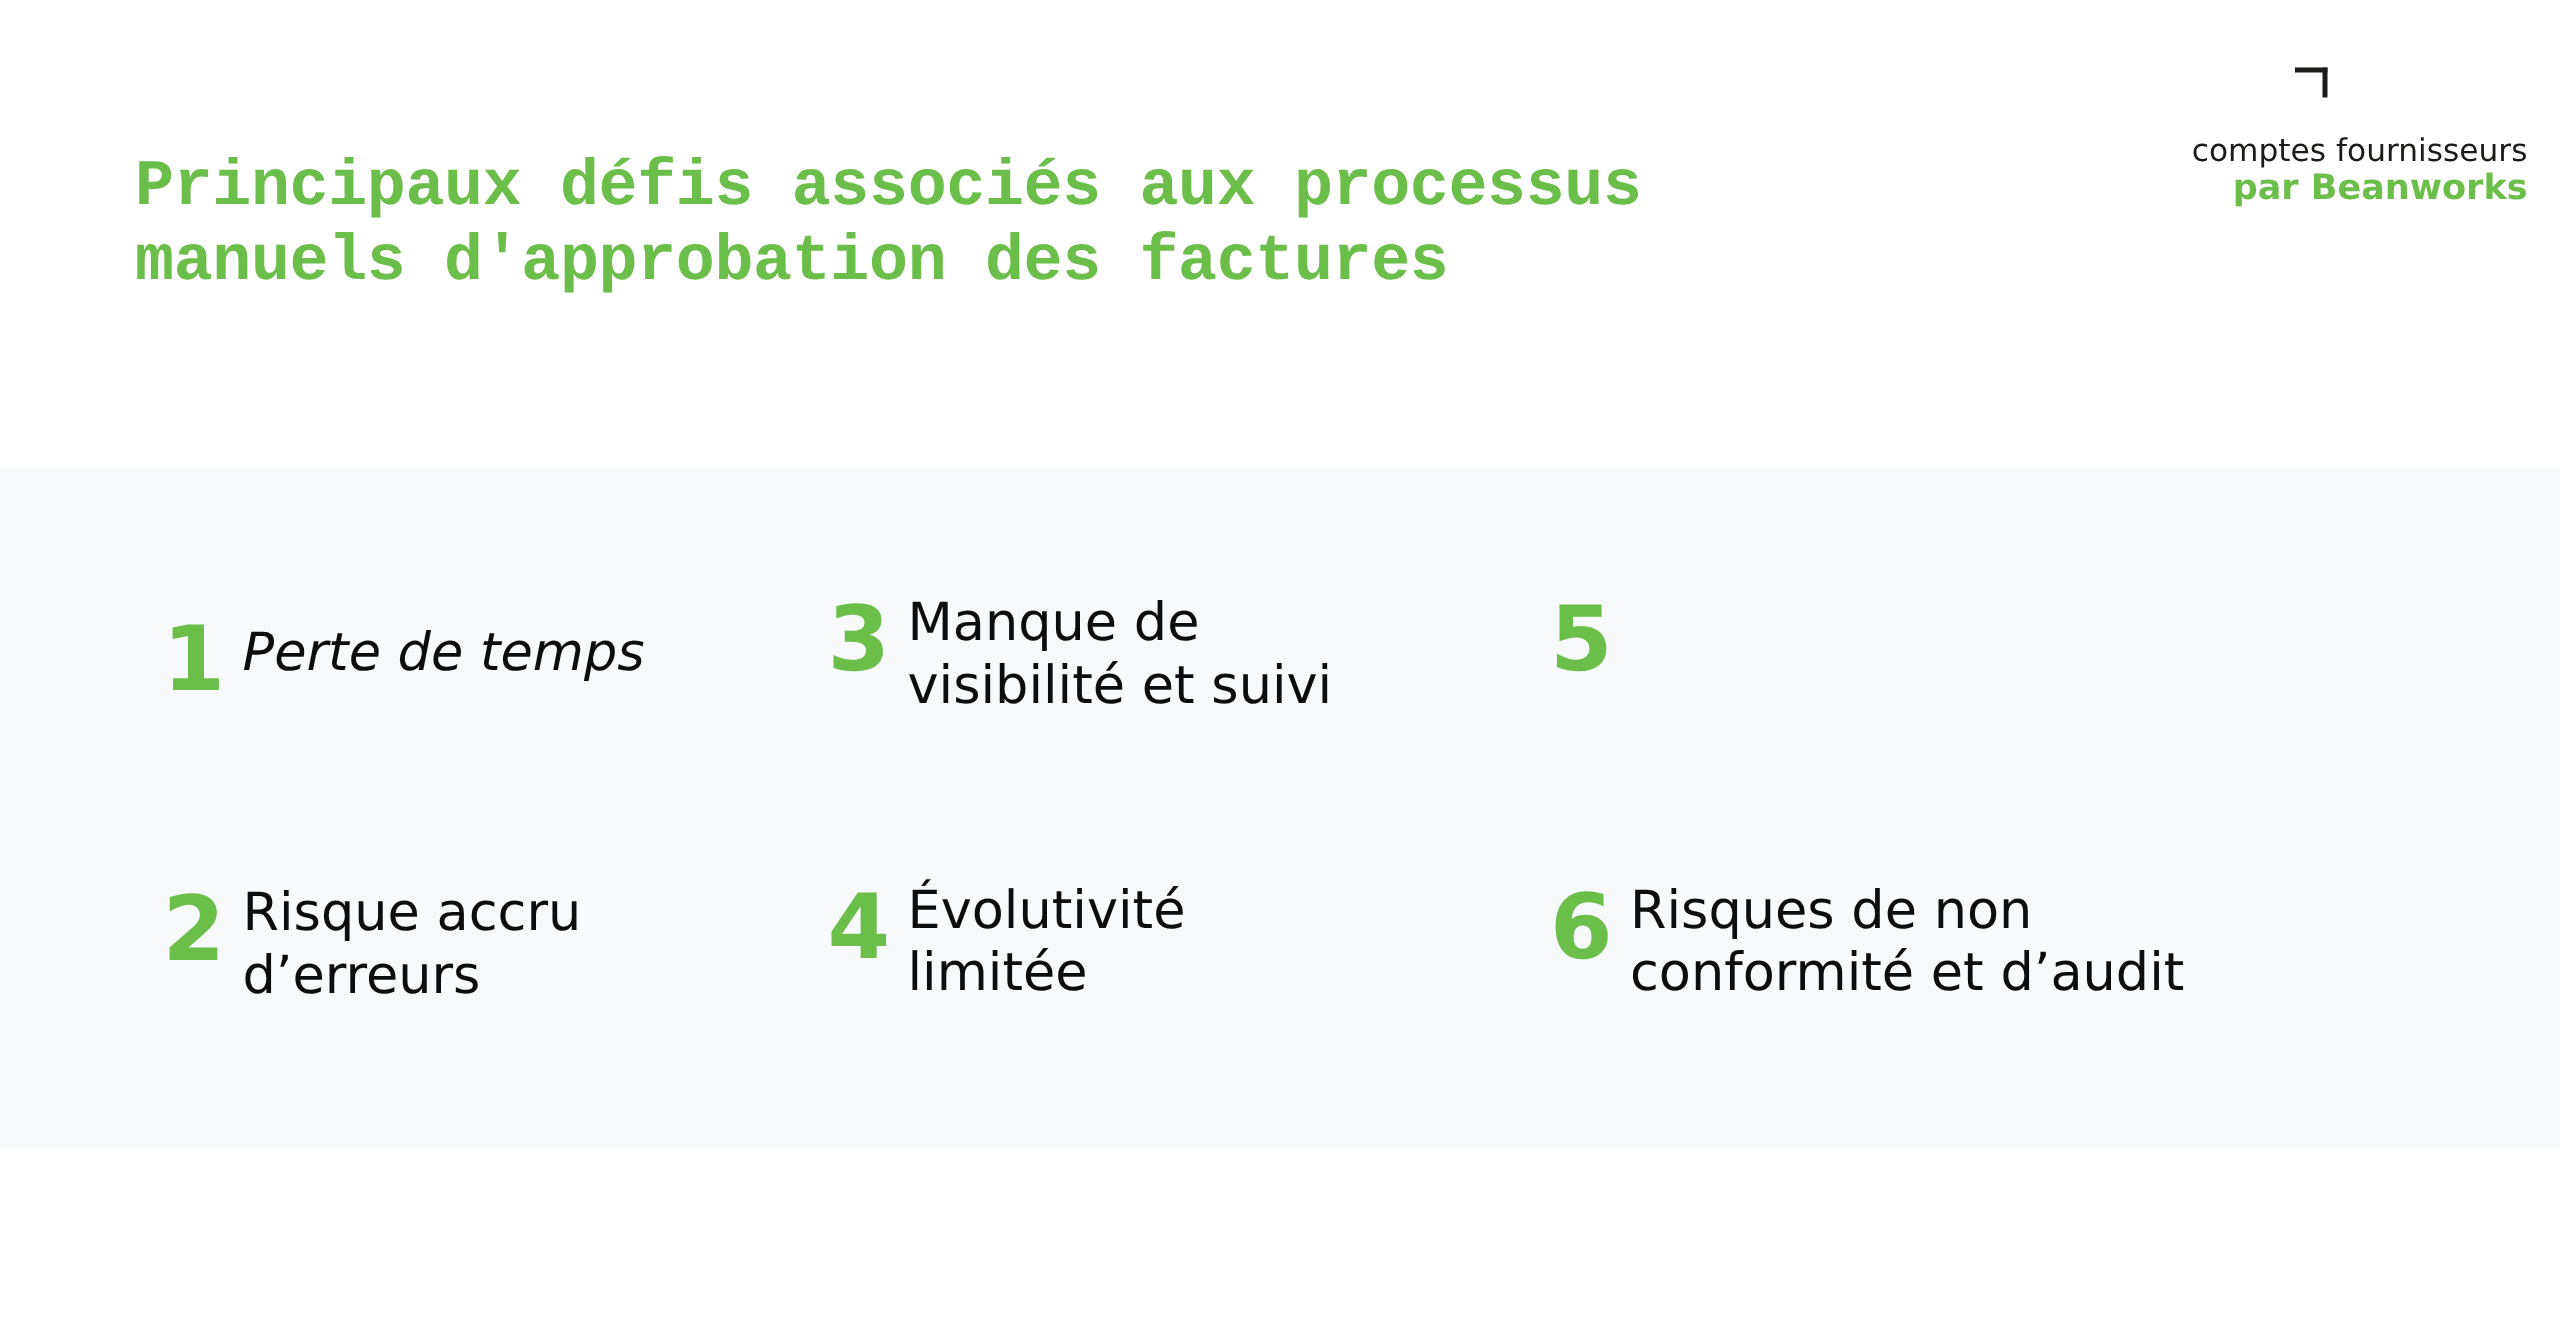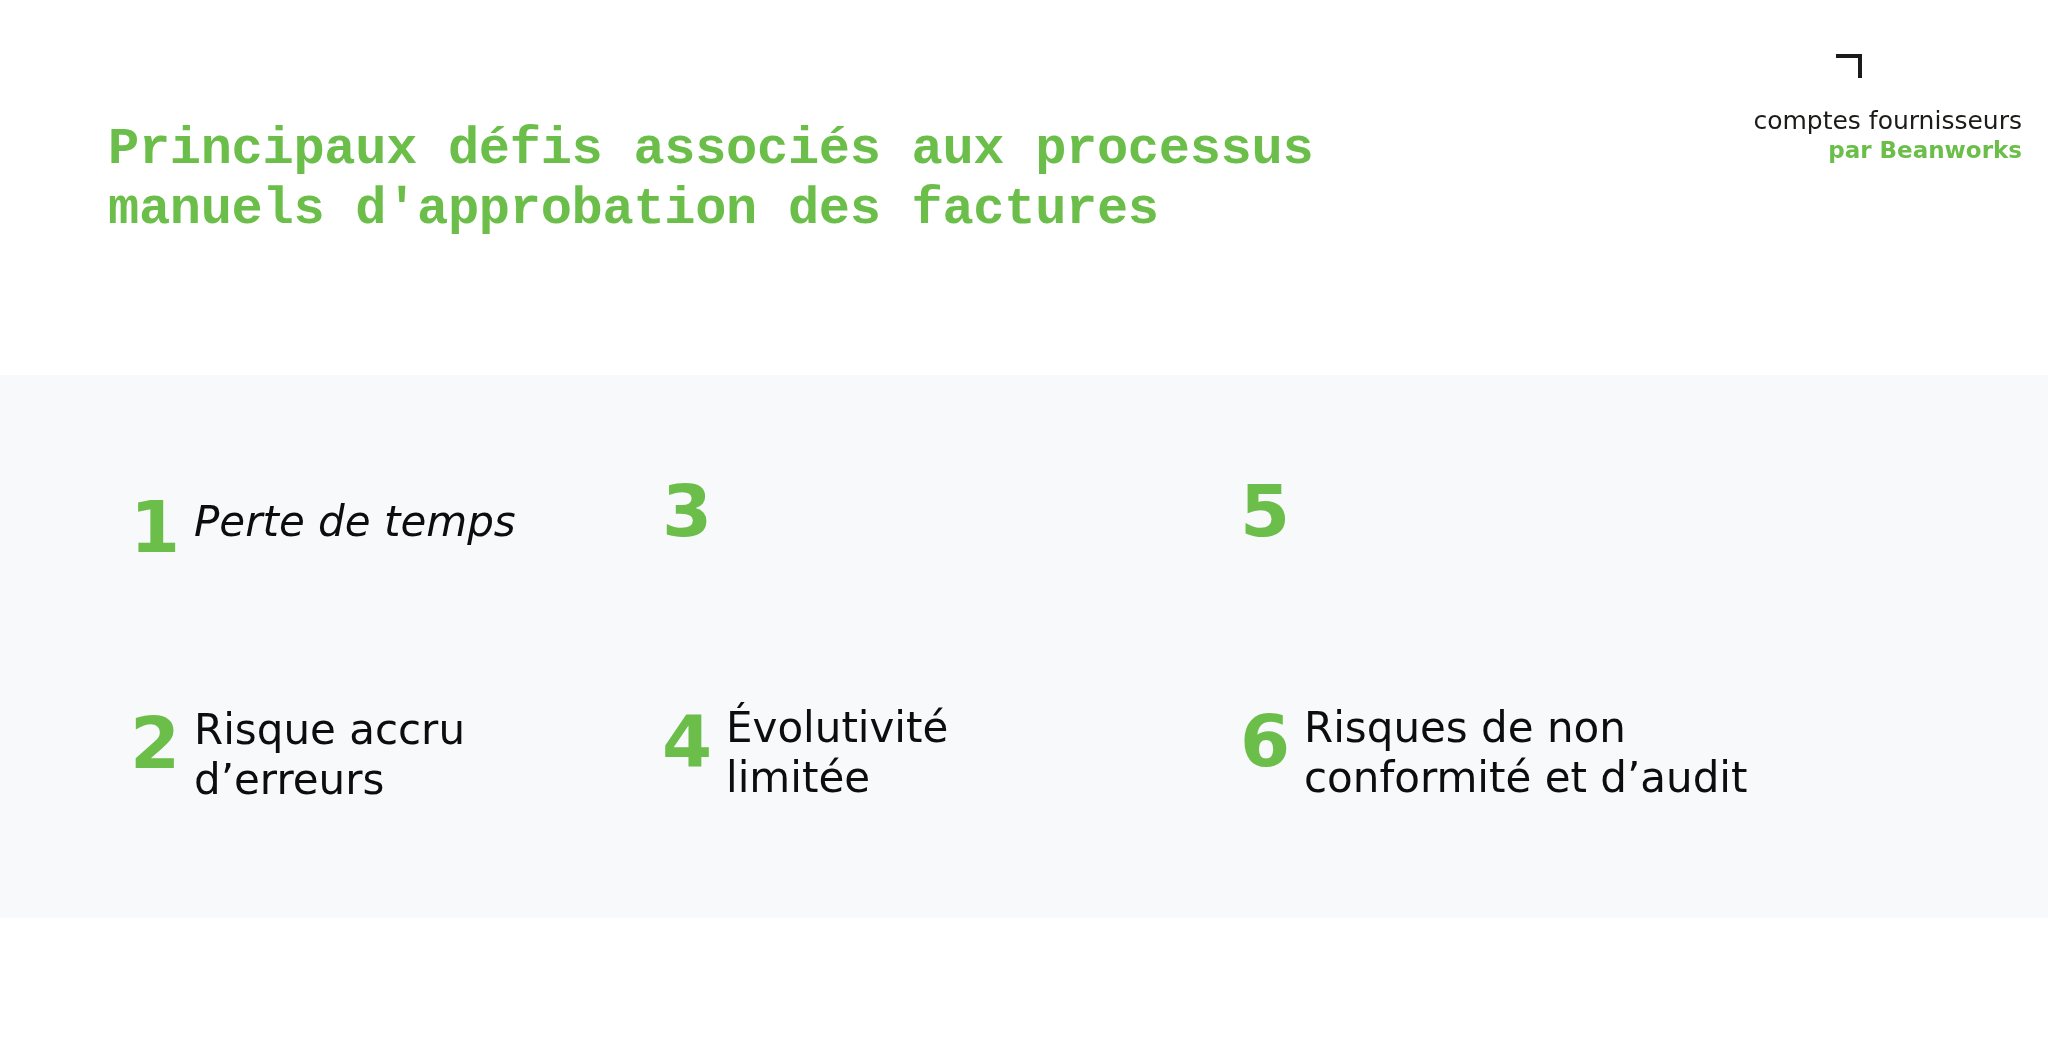--- a/index.html
+++ b/index.html
@@ -90,21 +90,21 @@
   }
   .logo-byline {
     position: absolute;
     left: 32px;
     top: 88px;
     width: 300px;
     text-align: right;
     color: #6CBE4A;
     font-family: "DejaVu Sans", sans-serif;
     font-weight: 700;
-    font-size: 23px;
+    font-size: 28px;
     line-height: 28px;
   }
 
   
   .panel {
     position: absolute;
     left: 0;
     top: 375px;
     width: 2048px;
     height: 543px;
@@ -196,20 +196,22 @@
       </div>
 
       <div class="item col1 rowB w1">
         <span class="item-num">2</span>
         <span class="item-label">Risque accru
 d’erreurs</span>
       </div>
 
       <div class="item col2 rowA w2">
         <span class="item-num">3</span>
+        <span class="item-label">Manque de
+visibilité et suivi</span>
       </div>
 
       <div class="item col2 rowB w2">
         <span class="item-num">4</span>
         <span class="item-label">Évolutivité
 limitée</span>
       </div>
 
       <div class="item col3 rowA w3">
         <span class="item-num">5</span>

